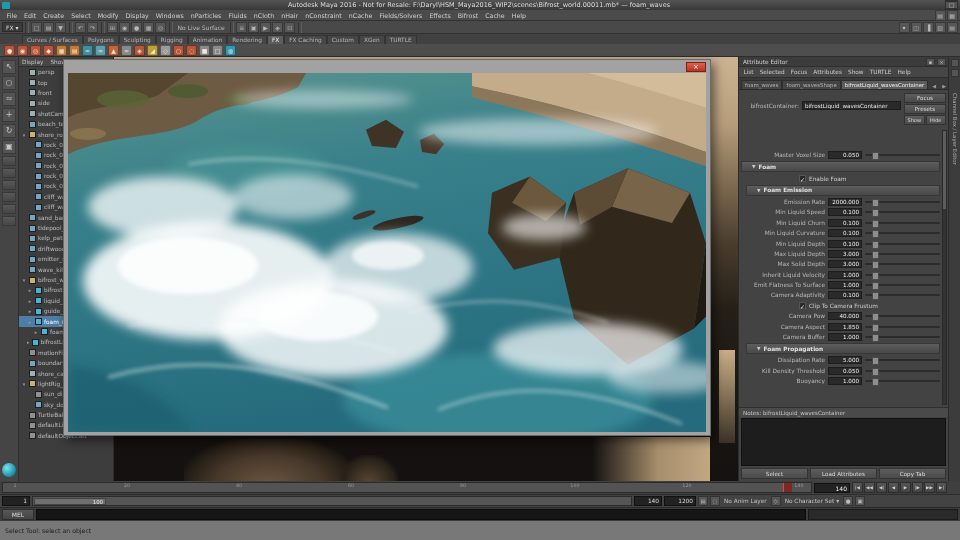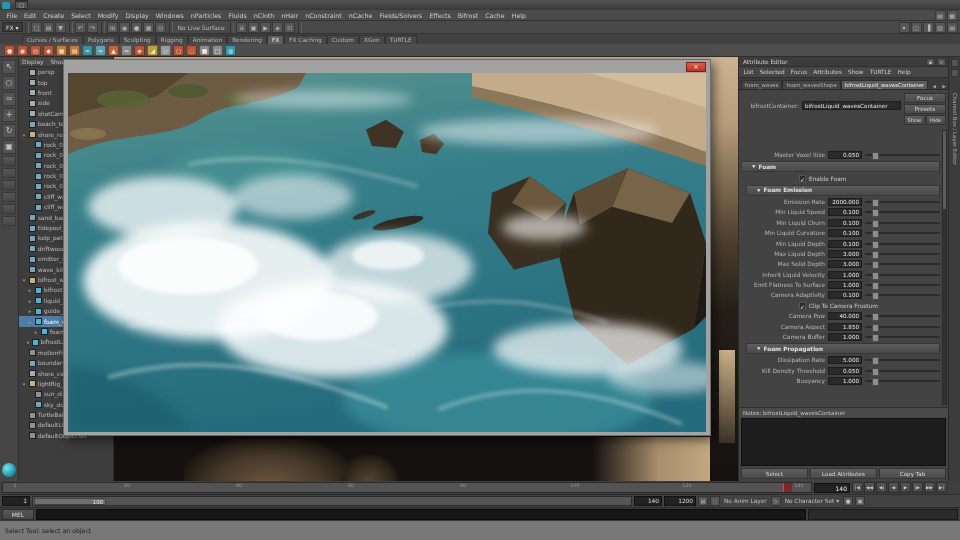--- a/index.html
+++ b/index.html
@@ -115,20 +115,21 @@
 #mel-btn{width:32px;height:11px;background:linear-gradient(#575757,#454545);border:1px solid #2d2d2d;font-size:6px;line-height:10px;text-align:center;color:#ddd}
 #cmd-input{flex:1;height:11px;background:#161616;border:1px solid #0c0c0c}
 #cmd-side{width:150px;height:11px;background:#2a2a2a;border:1px solid #1a1a1a}
 #help-line{left:0;top:521px;width:960px;height:19px;background:#787878;color:#1e1e1e;font-size:6.2px;display:flex;align-items:center;padding-left:5px}
 </style>
 </head>
 <body>
 
 <div class="r" id="titlebar">
   <div id="maya-logo"></div>
+  <div id="title-text">Autodesk Maya 2016 - Not for Resale: F:\Daryl\HSM_Maya2016_WIP2\scenes\Bifrost_world.00011.mb*   —   foam_waves</div>
   <div id="win-buttons">
       <div class="winbtn">–</div>
       <div class="winbtn">□</div>
       <div class="winbtn">×</div>
     </div>
 </div>
 
 <div class="r" id="menubar">
   <div id="menubar-items">
       <div class="mi">File</div>

